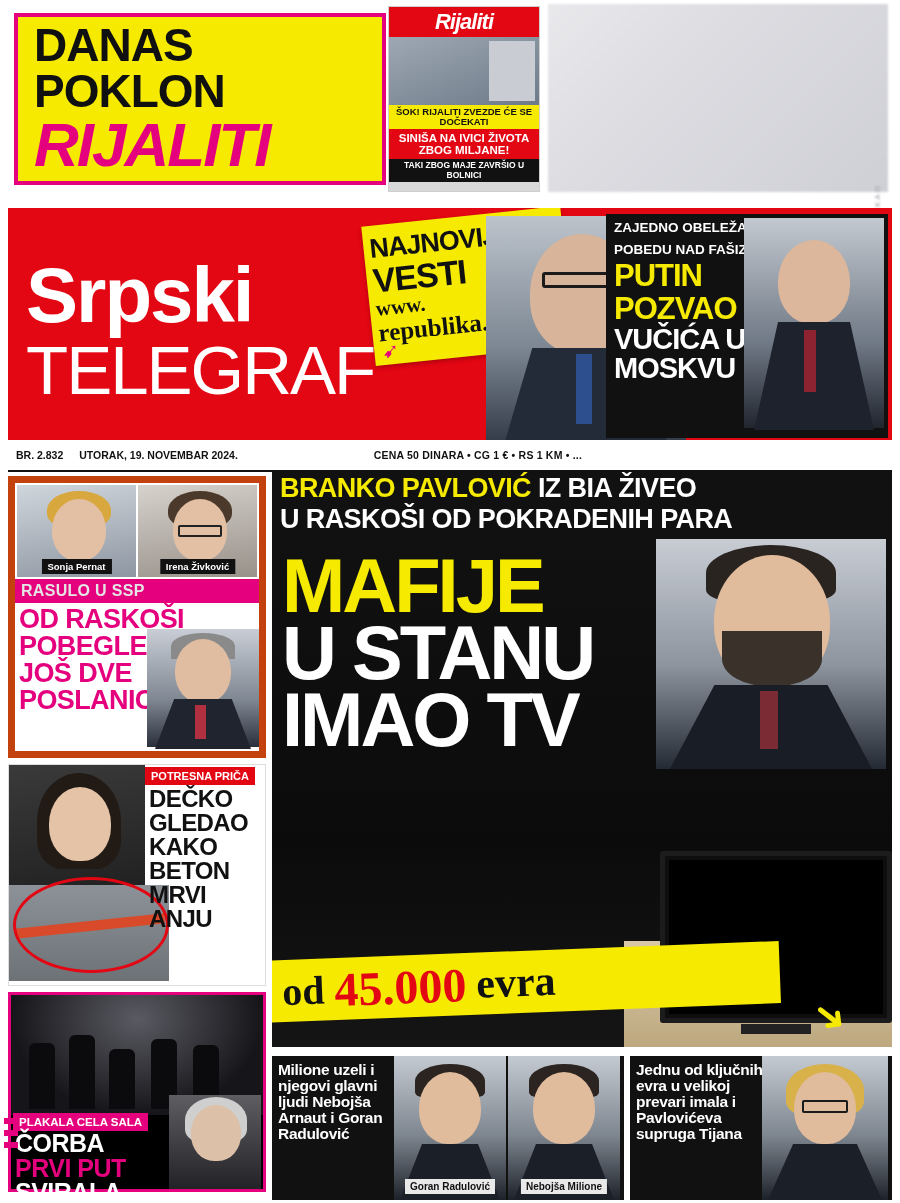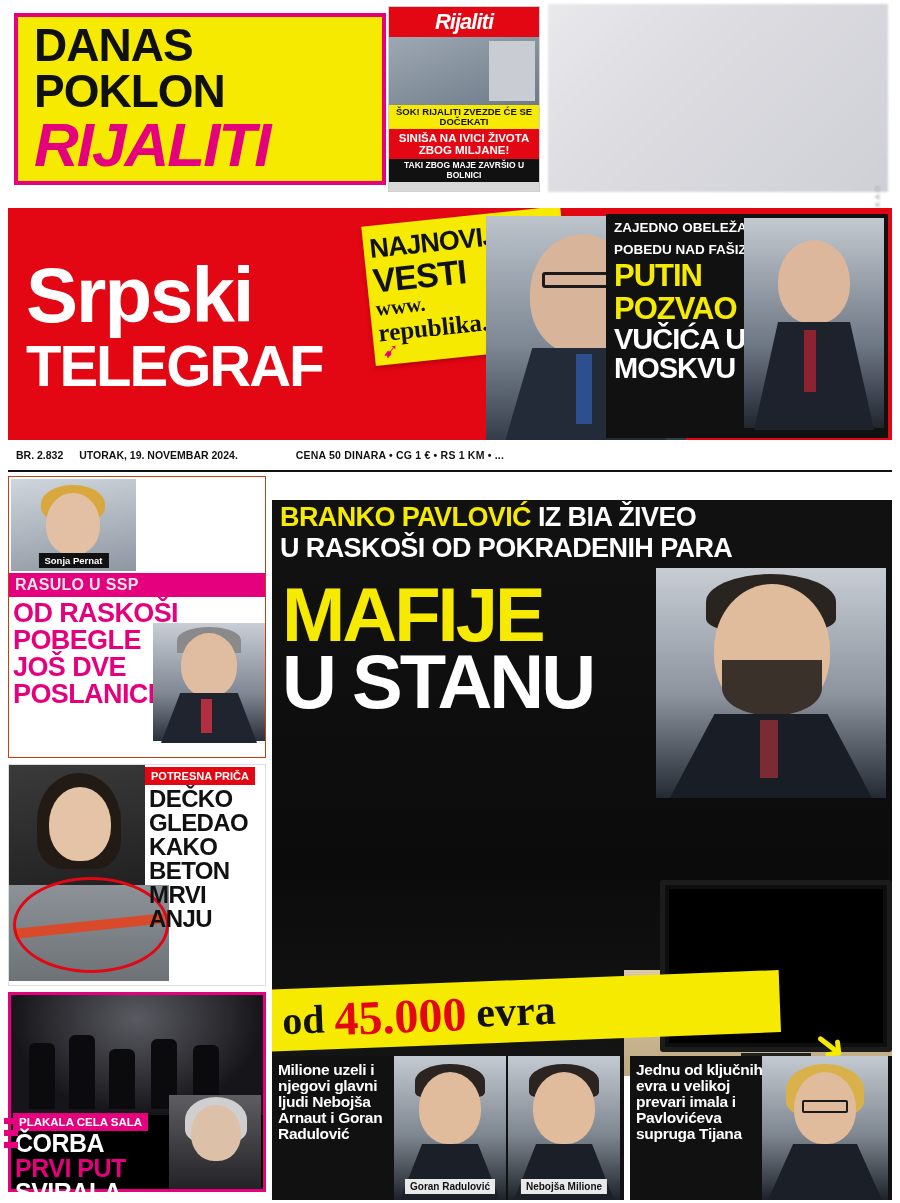--- a/index.html
+++ b/index.html
@@ -70,22 +70,22 @@
   }
   .mh-kicker {
     position: absolute; left: 18px; top: 20px; color: #fff; font-size: 22px;
     font-weight: 800; letter-spacing: 0.4px;
   }
   .mh-title1 {
     position: absolute; left: 18px; top: 50px; color: #fff; font-size: 78px;
     font-weight: 800; letter-spacing: -2px; line-height: 0.95;
   }
   .mh-title2 {
-    position: absolute; left: 18px; top: 130px; color: #fff; font-size: 58px;
-    font-weight: 700; letter-spacing: -2px; line-height: 0.95;
+    position: absolute; left: 18px; top: 130px; color: #fff; font-size: 69px;
+    font-weight: 400; letter-spacing: -2px; line-height: 0.95;
   }
   .mh-yellow-box {
     position: absolute; left: 360px; top: 8px; width: 200px; height: 140px;
     background: #f5ea00; transform: rotate(-6deg); padding: 8px 6px;
     box-shadow: 0 2px 4px rgba(0,0,0,.25);
   }
   .mh-yellow-box .l1 { font-size: 27px; font-weight: 800; color: #111; letter-spacing:-1px; }
   .mh-yellow-box .l2 { font-size: 34px; font-weight: 800; color: #111; letter-spacing:-1px; line-height:.95;}
   .mh-yellow-box .l3 { font-size: 21px; font-weight: 800; color: #111; font-family: "Liberation Serif", serif; }
   .mh-yellow-box .l4 { font-size: 25px; font-weight: 800; color: #111; font-family: "Liberation Serif", serif; line-height: .95;}
@@ -130,26 +130,26 @@
 
   
   .infobar {
     position: absolute; left: 8px; top: 440px; width: 884px; height: 32px;
     background: #fff; border-bottom: 2px solid #111;
     display: flex; align-items: center; gap: 16px; padding: 0 8px;
     font-size: 10.5px; color: #111;
   }
   .infobar .issue { font-weight: 800; }
   .infobar .date { font-weight: 600; }
-  .infobar .price { margin-left: 42px; font-weight: 700; letter-spacing:.2px; }
+  .infobar .price { margin-left: 120px; font-weight: 700; letter-spacing:.2px; }
 
   
   .left-col { position: absolute; left: 8px; top: 476px; width: 258px; height: 720px; }
 
-  .lc-block1 { position: relative; width: 258px; height: 282px; background:#fff; border:1px solid #c2410c;}
+  .lc-block1 { position: relative; width: 258px; height: 282px; background:#fff; border:7px solid #c2410c;}
   .lc-faces { display:flex; gap:2px; padding:2px; }
   .lc-face { width:125px; height:92px; position:relative; overflow:hidden; }
   .f1 { background: linear-gradient(170deg,#cfd6dc,#8e96a2); }
   .f2 { background: linear-gradient(170deg,#d6d2cc,#98918a); }
   .lc-face .head { position:absolute; left:35px; top:14px; width:54px; height:62px; background:#e3bfa4; border-radius:50% 50% 46% 46%; }
   .lc-face .hair { position:absolute; left:30px; top:6px; width:64px; height:38px; background:#d8a83e; border-radius:50% 50% 40% 40%; }
   .f2 .hair { background:#4b3a2c; }
   .f2 .glass { position:absolute; left:40px; top:40px; width:44px; height:12px; border:2px solid #222; border-radius:2px; }
   .namebadge {
     position:absolute; bottom:3px; left:50%; transform:translateX(-50%);
@@ -215,21 +215,21 @@
   .lc-headline3 .w { font-size:25px; font-weight:800; color:#fff; line-height:.98; letter-spacing:-.5px;}
   .lc-headline3 .p { font-size:25px; font-weight:800; color:#e5007d; line-height:.98; letter-spacing:-.5px;}
   .lc-old {
     position:absolute; right:2px; top:100px; width:92px; height:94px;
     background: linear-gradient(180deg,#5e5e62,#232327);
   }
   .lc-old .head { position:absolute; left:22px; top:10px; width:50px; height:56px; background:#dcc0a8; border-radius:50% 50% 46% 46%;}
   .lc-old .hair { position:absolute; left:16px; top:2px; width:62px; height:46px; background:#cfcfcf; border-radius:50% 50% 30% 30%;}
 
   
-  .main-col { position: absolute; left: 272px; top: 500px; width: 620px; height: 513px; }
+  .main-col { position: absolute; left: 272px; top: 471px; width: 620px; height: 513px; }
   .main-band {
     background:#111; padding: 4px 8px 2px 8px;
   }
   .main-band .l1 { font-size: 27px; font-weight:800; line-height:1.02; letter-spacing:-.6px;}
   .main-band .l1 .y { color:#f5ea00; }
   .main-band .l1 .w { color:#fff; }
   .main-band .l2 { font-size: 27px; font-weight:800; color:#fff; line-height:1.05; letter-spacing:-.6px; margin-top:2px;}
 
   .main-art {
     position: relative; height: 512px; background:#000; overflow:hidden;
@@ -366,20 +366,26 @@
   </div>
 
   <div class="left-col">
 
     <div class="lc-block1">
       <div class="lc-faces">
         <div class="lc-face f1">
           <div class="hair"></div>
           <div class="head"></div>
           <span class="namebadge">Sonja Pernat</span>
+        </div>
+        <div class="lc-face f2">
+          <div class="hair"></div>
+          <div class="head"></div>
+          <div class="glass"></div>
+          <span class="namebadge">Irena Živković</span>
         </div>
       </div>
       <div class="lc-pink-strip">RASULO U SSP</div>
       <div class="lc-headline">
         <div class="hl">OD RASKOŠI</div>
         <div class="hl">POBEGLE</div>
         <div class="hl">JOŠ DVE</div>
         <div class="hl">POSLANICE</div>
         <div class="lc-man">
           <div class="hair"></div>
@@ -461,20 +467,21 @@
 
       <div class="main-room"></div>
       <div class="main-tv">
         <div class="screen"></div>
         <div class="stand"></div>
       </div>
 
       <div class="main-hl">
         <div class="y">MAFIJE</div>
         <div class="w">U STANU</div>
+        <div class="w">IMAO TV</div>
       </div>
 
       <div class="price-band">
         <span class="od">od</span>
         <span class="num">45.000</span>
         <span class="evra">evra</span>
       </div>
       <span class="price-arrow">➜</span>
     </div>
   </div>

